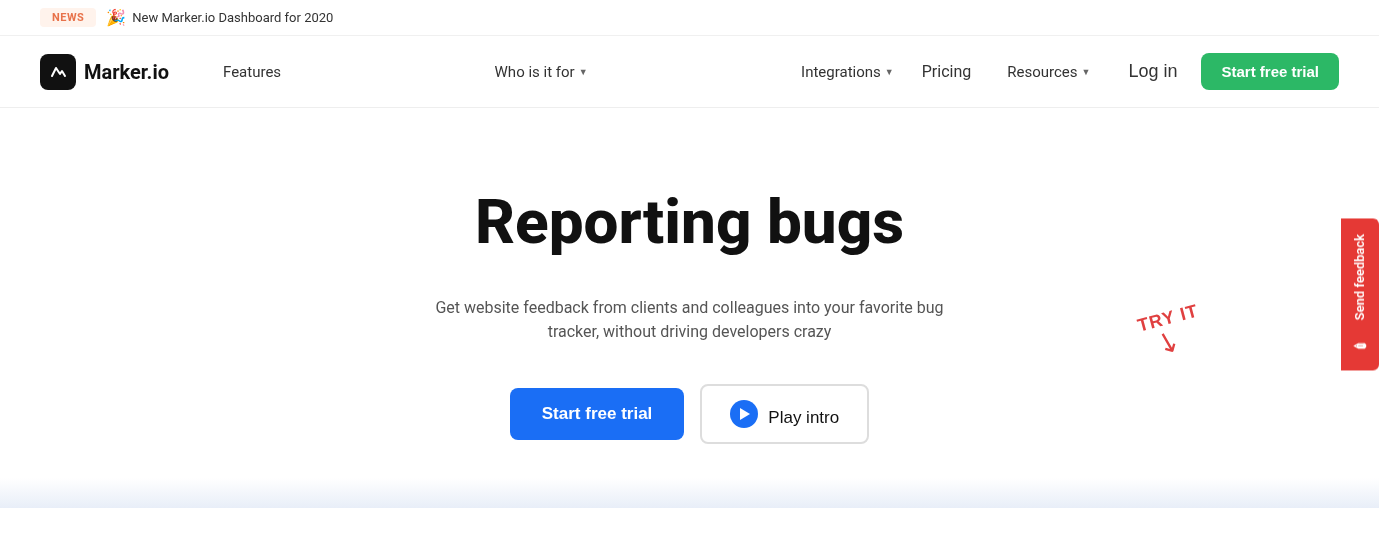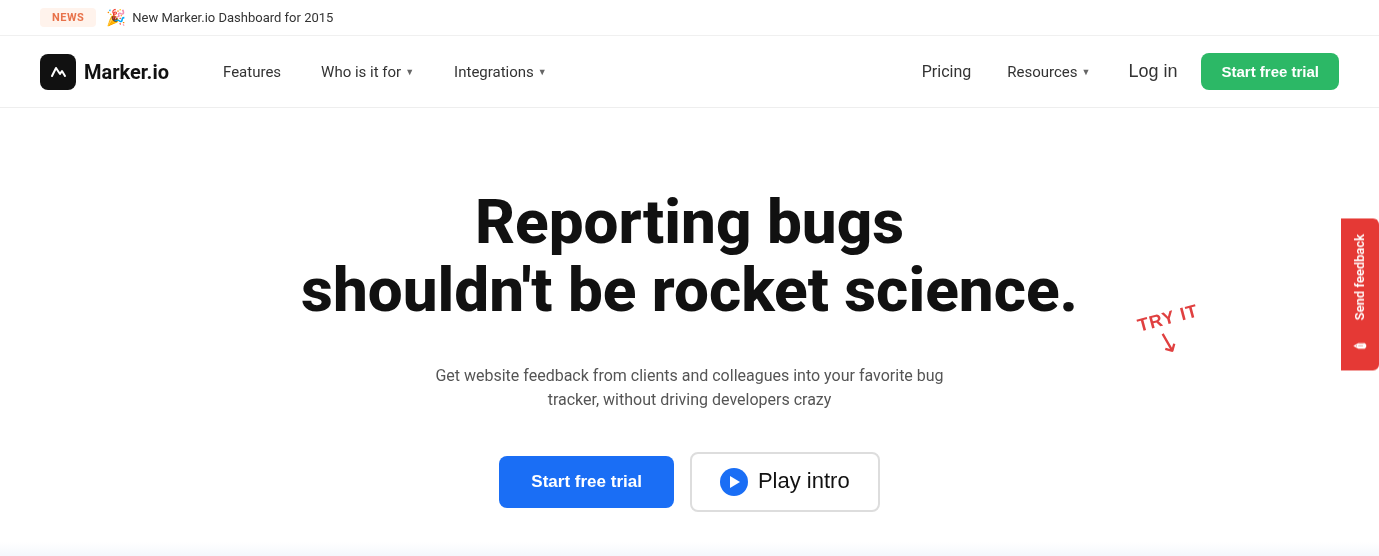--- a/index.html
+++ b/index.html
@@ -61,20 +61,21 @@
     .logo-text {
       font-size: 20px;
       font-weight: 700;
       color: #111;
     }
     .nav-left {
       display: flex;
       align-items: center;
       gap: 12px;
       flex: 1;
+      justify-content: space-between;
     }
     .nav-item {
       display: flex;
       align-items: center;
       gap: 4px;
       padding: 8px 14px;
       font-size: 15px;
       color: #333;
       cursor: pointer;
       border-radius: 6px;
@@ -156,26 +157,26 @@
       background: #1a6ef5;
       color: #fff;
       font-size: 17px;
       font-weight: 600;
       border: none;
       border-radius: 8px;
       cursor: pointer;
     }
     .btn-play-intro {
       display: flex;
-      align-items: flex-start;
+      align-items: flex-end;
       gap: 10px;
       padding: 14px 28px;
       background: #fff;
       color: #111;
-      font-size: 22px;
+      font-size: 17px;
       font-weight: 500;
       border: 2px solid #ddd;
       border-radius: 8px;
       cursor: pointer;
     }
     .play-icon {
       width: 28px;
       height: 28px;
       background: #1a6ef5;
       border-radius: 50%;
@@ -257,21 +258,21 @@
       min-height: 400px;
     }
   </style>
 </head>
 <body>
 
 <div class="news-banner">
   <span class="news-badge">NEWS</span>
   <span class="news-text">
     <span class="news-emoji">🎉</span>
-    <span>New Marker.io Dashboard for 2015</span>
+    <span>New Marker.io Dashboard for 2020</span>
   </span>
 </div>
 
 <header class="header">
   <a class="logo" href="#">
     <div class="logo-icon">
       <svg viewBox="0 0 20 20" fill="none" xmlns="http://www.w3.org/2000/svg">
         <path d="M4 14L8 6l4 6 2-3 3 5" stroke="white" stroke-width="2" stroke-linecap="round" stroke-linejoin="round"></path>
       </svg>
     </div>
@@ -300,21 +301,20 @@
     </div>
     <button class="btn-login">Log in</button>
     <button class="btn-start-trial-nav">Start free trial</button>
   </div>
 </header>
 
 <div class="hero-wrapper">
   <section class="hero">
     <h1 class="hero-title">
       <span>Reporting bugs</span><br>
-      <span>shouldn't be rocket science.</span>
     </h1>
     <p class="hero-subtitle">Get website feedback from clients and colleagues into your favorite bug tracker, without driving developers crazy</p>
     <div class="hero-buttons">
       <button class="btn-start-trial-hero">Start free trial</button>
       <button class="btn-play-intro">
         <div class="play-icon">
           <div class="play-triangle"></div>
         </div>
         <span>Play intro</span>
       </button>

